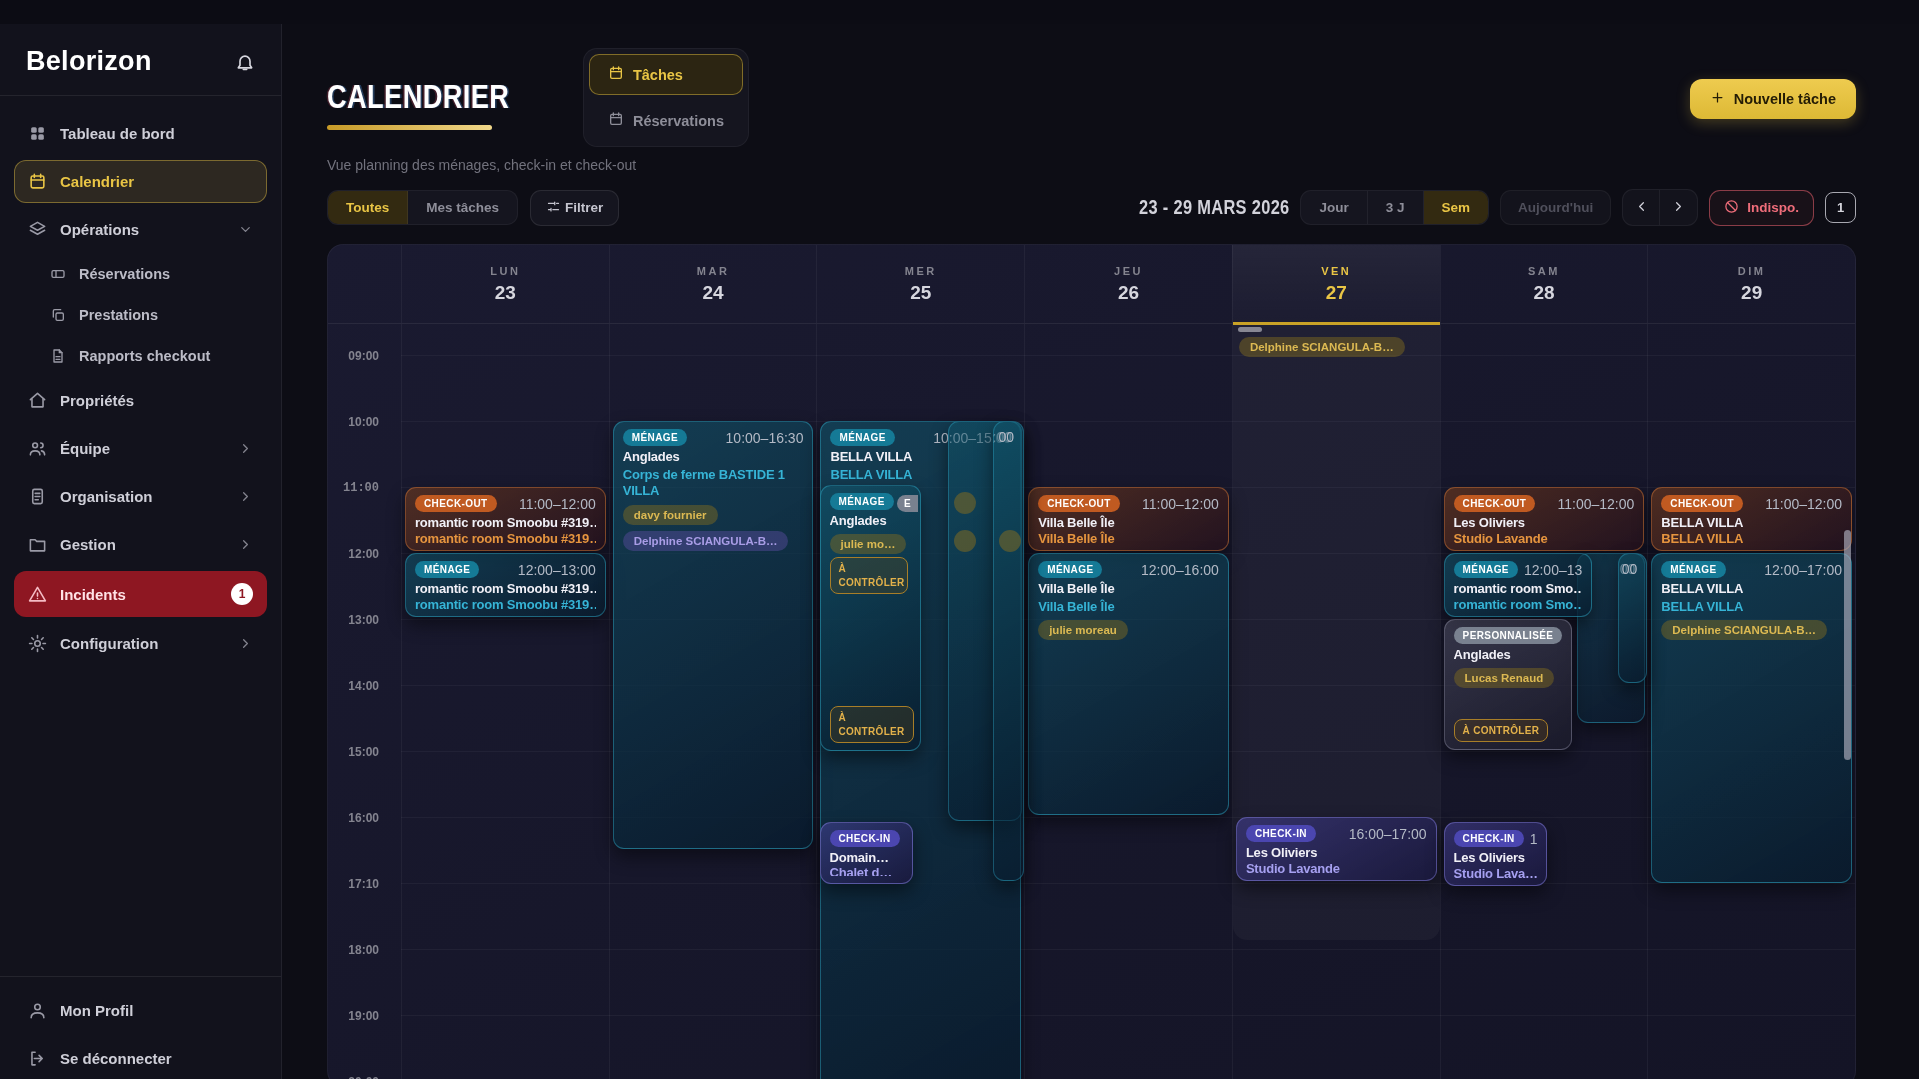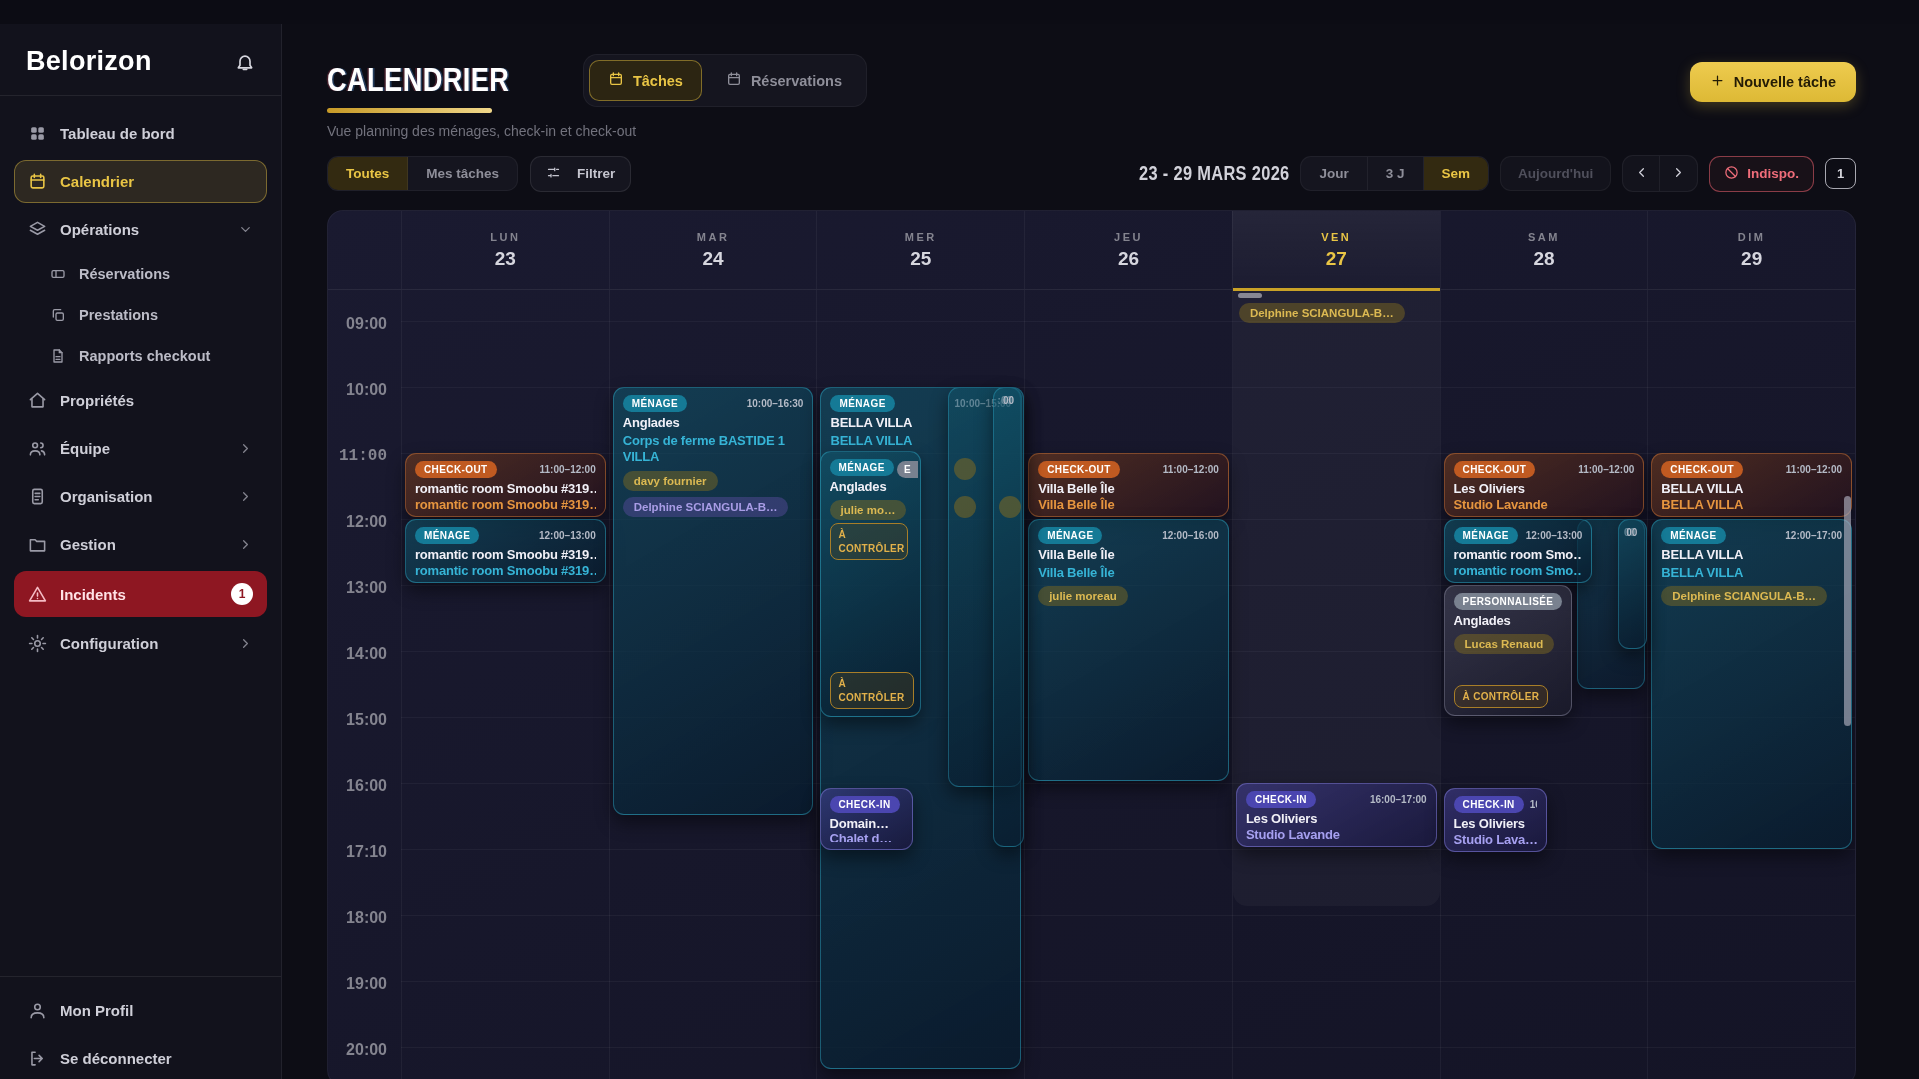--- a/index.html
+++ b/index.html
@@ -34,38 +34,38 @@
 
   
   .main { flex:1; display:flex; flex-direction:column; min-width:0; background:#0d0d15; }
   .main-head { display:flex; align-items:center; padding:36px 63px 0 45px; }
   .page-title { font-size:34px; font-weight:800; color:#fff; letter-spacing:.5px;
     transform:scaleX(.8); transform-origin:left center; white-space:nowrap;
     text-shadow:2px 0 0 rgba(90,170,255,.30), -2px 0 0 rgba(255,90,120,.22); }
   .title-underline { width:165px; height:5px; border-radius:3px; margin-top:9px;
     background:linear-gradient(90deg,#c79a27,#f0d78a); }
   .tabs { display:flex; gap:5px; background:#15151f; border:1px solid rgba(255,255,255,.05);
-    border-radius:14px; padding:5px; margin-left:28px; margin-top:-12px; }
+    border-radius:14px; padding:5px; margin-left:28px; margin-top:-12px;flex-direction:column; }
   .tab { display:flex; align-items:center; gap:9px; padding:10px 18px; border-radius:10px;
     font-size:14.5px; font-weight:700; color:#8e8e99; border:1px solid transparent; cursor:pointer; }
   .tab .ic svg { width:16px; height:16px; }
   .tab.active { background:#2c2512; border-color:rgba(233,197,69,.45); color:#e9c545; }
   .new-task-btn { margin-left:auto; display:flex; align-items:center; gap:9px; margin-top:-10px;
     background:linear-gradient(180deg,#eecb4f,#ddb935); color:#241c05; font-size:14.5px; font-weight:700;
     padding:11px 20px; border-radius:12px; border:none; cursor:pointer; box-shadow:0 4px 14px rgba(233,197,69,.25); }
   .new-task-btn .ic svg { width:15px; height:15px; }
   .subtitle { padding:10px 0 0 45px; color:#72727d; font-size:14px; }
 
   
   .toolbar { display:flex; align-items:center; padding:16px 63px 0 45px; gap:12px; }
   .seg-group { display:flex; background:#15151f; border:1px solid rgba(255,255,255,.05); border-radius:11px; overflow:hidden; }
   .seg { padding:9px 18px; font-size:13.5px; font-weight:700; color:#8e8e99; border-right:1px solid rgba(255,255,255,.06); cursor:pointer; white-space:nowrap; }
   .seg:last-child { border-right:none; }
   .seg.active { background:#332a11; color:#e9c545; }
-  .btn-ghost { display:flex; align-items:center; gap:16px; background:#15151f; border:1px solid rgba(255,255,255,.09);
+  .btn-ghost { display:flex; align-items:center; gap:4px; background:#15151f; border:1px solid rgba(255,255,255,.09);
     border-radius:11px; padding:8px 15px; font-size:13.5px; font-weight:700; color:#c5c5cf; cursor:pointer; }
   .btn-ghost .ic svg { width:15px; height:15px; }
   .tb-right { margin-left:auto; display:flex; align-items:center; gap:11px; }
   .date-range { font-size:20px; font-weight:800; color:#d2d2da; letter-spacing:.4px;
     transform:scaleX(.82); transform-origin:right center; white-space:nowrap; }
   .btn-today { background:#13131c; border:1px solid rgba(255,255,255,.05); border-radius:11px;
     padding:9px 17px; font-size:13.5px; font-weight:700; color:#4f4f5b; cursor:pointer; }
   .nav-arrows { display:flex; background:#13131c; border:1px solid rgba(255,255,255,.06); border-radius:11px; overflow:hidden; }
   .arrow-btn { width:37px; height:35px; display:flex; align-items:center; justify-content:center;
     color:#cfcfd8; cursor:pointer; border-right:1px solid rgba(255,255,255,.06); background:transparent; border-top:none; border-bottom:none; border-left:none; }
@@ -85,21 +85,21 @@
   .gutter-head { width:73px; flex-shrink:0; }
   .day-head { flex:1; display:flex; flex-direction:column; align-items:center; justify-content:center; gap:5px;
     border-left:1px solid rgba(255,255,255,.05); position:relative; cursor:pointer; }
   .day-name { font-size:11px; font-weight:800; letter-spacing:2.5px; color:#84848f; }
   .day-num { font-size:19px; font-weight:600; color:#d6d6de; }
   .day-head.active { background:linear-gradient(180deg,rgba(255,255,255,.055),rgba(255,255,255,.02)); }
   .day-head.active .day-name, .day-head.active .day-num { color:#e9c545; }
   .day-head.active::after { content:""; position:absolute; left:0; right:0; bottom:-2px; height:3px; background:#c9a227; z-index:5; }
   .cal-body { position:relative; display:flex; height:797px; }
   .gutter { width:73px; flex-shrink:0; position:relative; }
-  .time-label { position:absolute; right:14px; font-size:16px; font-weight:600; color:#84848f; transform:translateY(-6px); }
+  .time-label { position:absolute; right:22px; font-size:12px; font-weight:600; color:#84848f; transform:translateY(-6px); }
   .hour-line { position:absolute; left:73px; right:0; height:1px; background:rgba(255,255,255,.045); pointer-events:none; }
   .day-col { flex:1; position:relative; border-left:1px solid rgba(255,255,255,.05); }
   .today-overlay { position:absolute; left:0; right:0; top:0; height:616px;
     background:rgba(255,255,255,.035); border-radius:0 0 14px 14px; pointer-events:none; }
   .day-dash { position:absolute; top:3px; left:5px; width:24px; height:5px; border-radius:3px; background:#9a9aa4; opacity:.85; }
   .scroll-thumb { position:absolute; right:4px; top:285px; width:7px; height:230px; border-radius:4px;
     background:rgba(175,175,190,.65); z-index:40; }
 
   
   .ev { position:absolute; border-radius:11px; padding:7px 9px; display:flex; flex-direction:column; gap:3px;
@@ -111,21 +111,21 @@
   .ev-sliver { background:linear-gradient(150deg,rgba(17,86,108,.50),rgba(8,28,46,.62)); border:1px solid rgba(48,172,202,.38);
     align-items:flex-end; }
   .ev-chiprow { position:absolute; display:flex; }
   .ev-row { display:flex; align-items:center; justify-content:space-between; gap:6px; width:100%; }
   .badge { align-self:flex-start; font-size:10px; font-weight:800; letter-spacing:.4px; padding:3px 9px;
     border-radius:999px; white-space:nowrap; }
   .badge-menage { background:#157a96; color:#fff; }
   .badge-checkout { background:#c05a21; color:#fff; }
   .badge-checkin { background:#4b46b0; color:#fff; }
   .badge-custom { background:#79818f; color:#fff; }
-  .ev-time { font-size:10px; font-weight:700; color:#b4bac6; white-space:nowrap; overflow:hidden;text-align:right; }
+  .ev-time { font-size:14px; font-weight:400; color:#b4bac6; white-space:nowrap; overflow:hidden;text-align:right; }
   .ev-title { font-size:13px; font-weight:700; color:#f1f0f7; white-space:nowrap; overflow:hidden; letter-spacing:-.2px; }
   .ev-sub { font-size:13px; font-weight:800; white-space:nowrap; overflow:hidden; letter-spacing:-.2px; }
   .ev-sub.wrap { white-space:normal; line-height:1.22; }
   .sub-menage { color:#36b4d6; } .sub-checkout { color:#e6953f; } .sub-checkin { color:#a6a0f0; }
   .chip { align-self:flex-start; font-size:11.5px; font-weight:700; padding:4px 11px; border-radius:999px;
     margin-top:3px; white-space:nowrap; overflow:hidden; max-width:100%; }
   .chip-olive { background:rgba(128,106,32,.48); color:#dcb952; }
   .chip-purple { background:rgba(84,74,152,.50); color:#a99de6; }
   .ctrl-badge { align-self:flex-start; border:1.5px solid #a87e28; color:#e2b14a; background:rgba(112,76,16,.26);
     font-size:10px; font-weight:800; letter-spacing:.3px; padding:4px 8px; border-radius:8px; line-height:1.35; }

